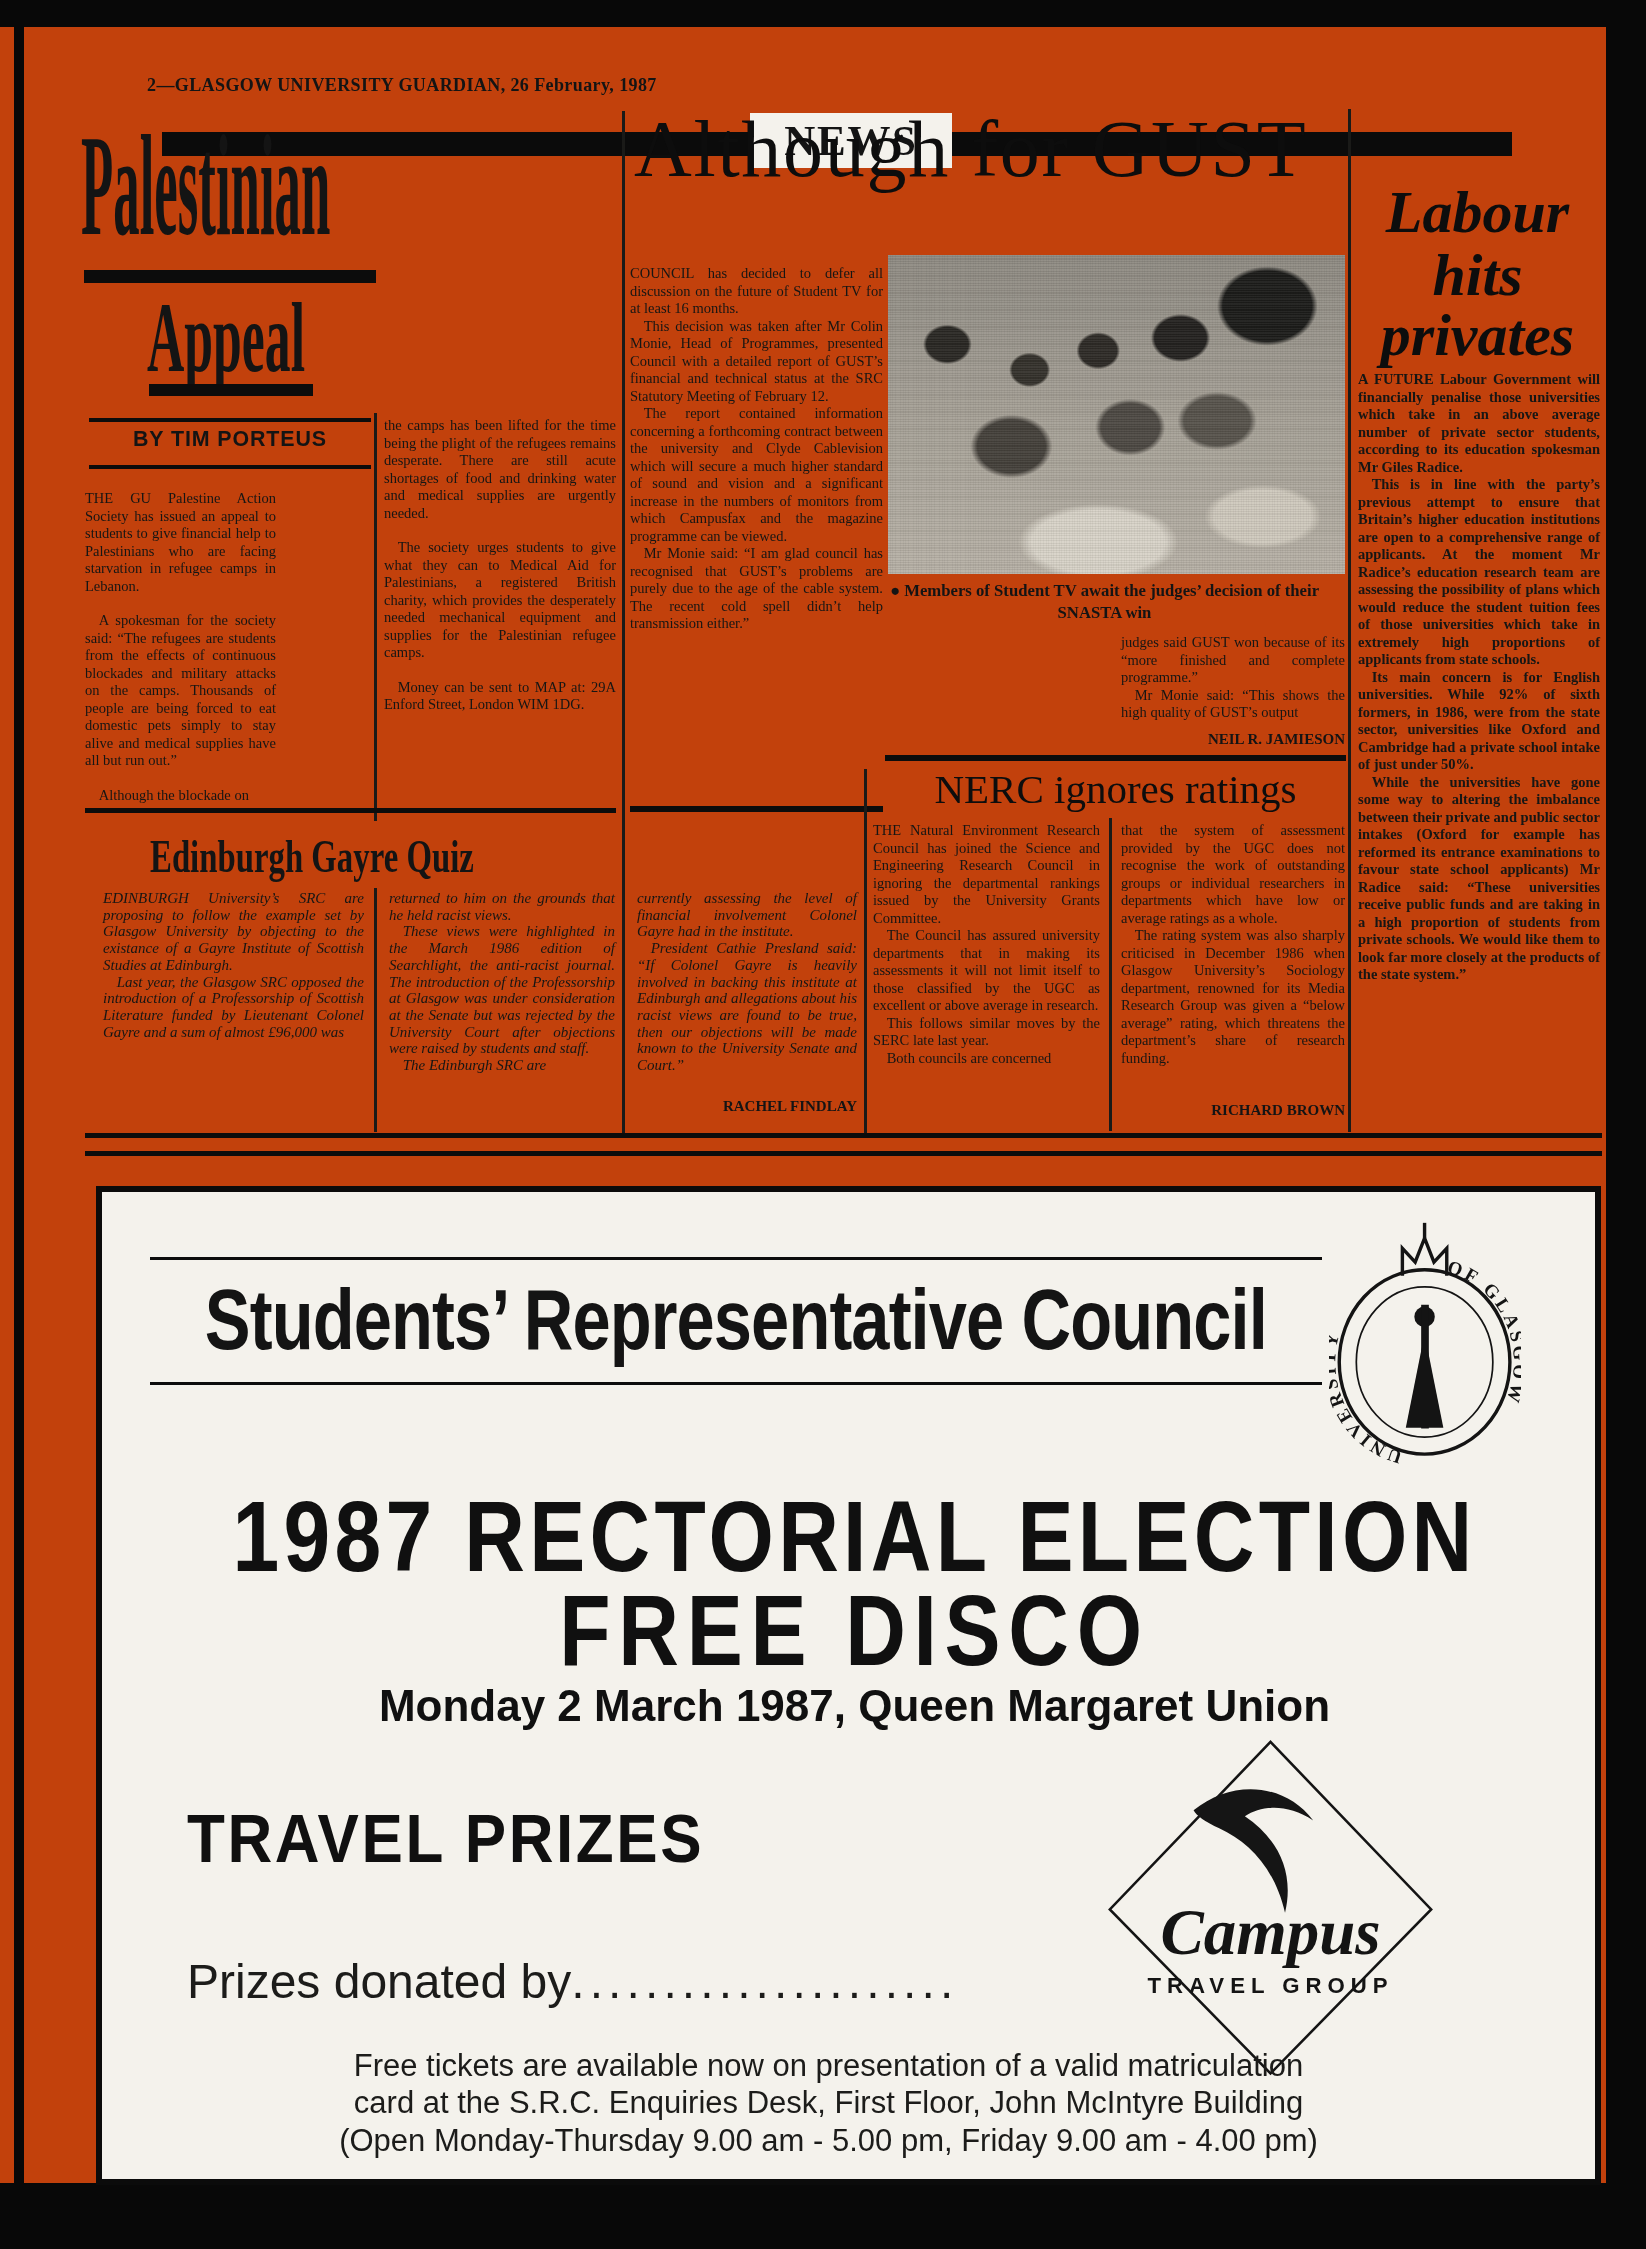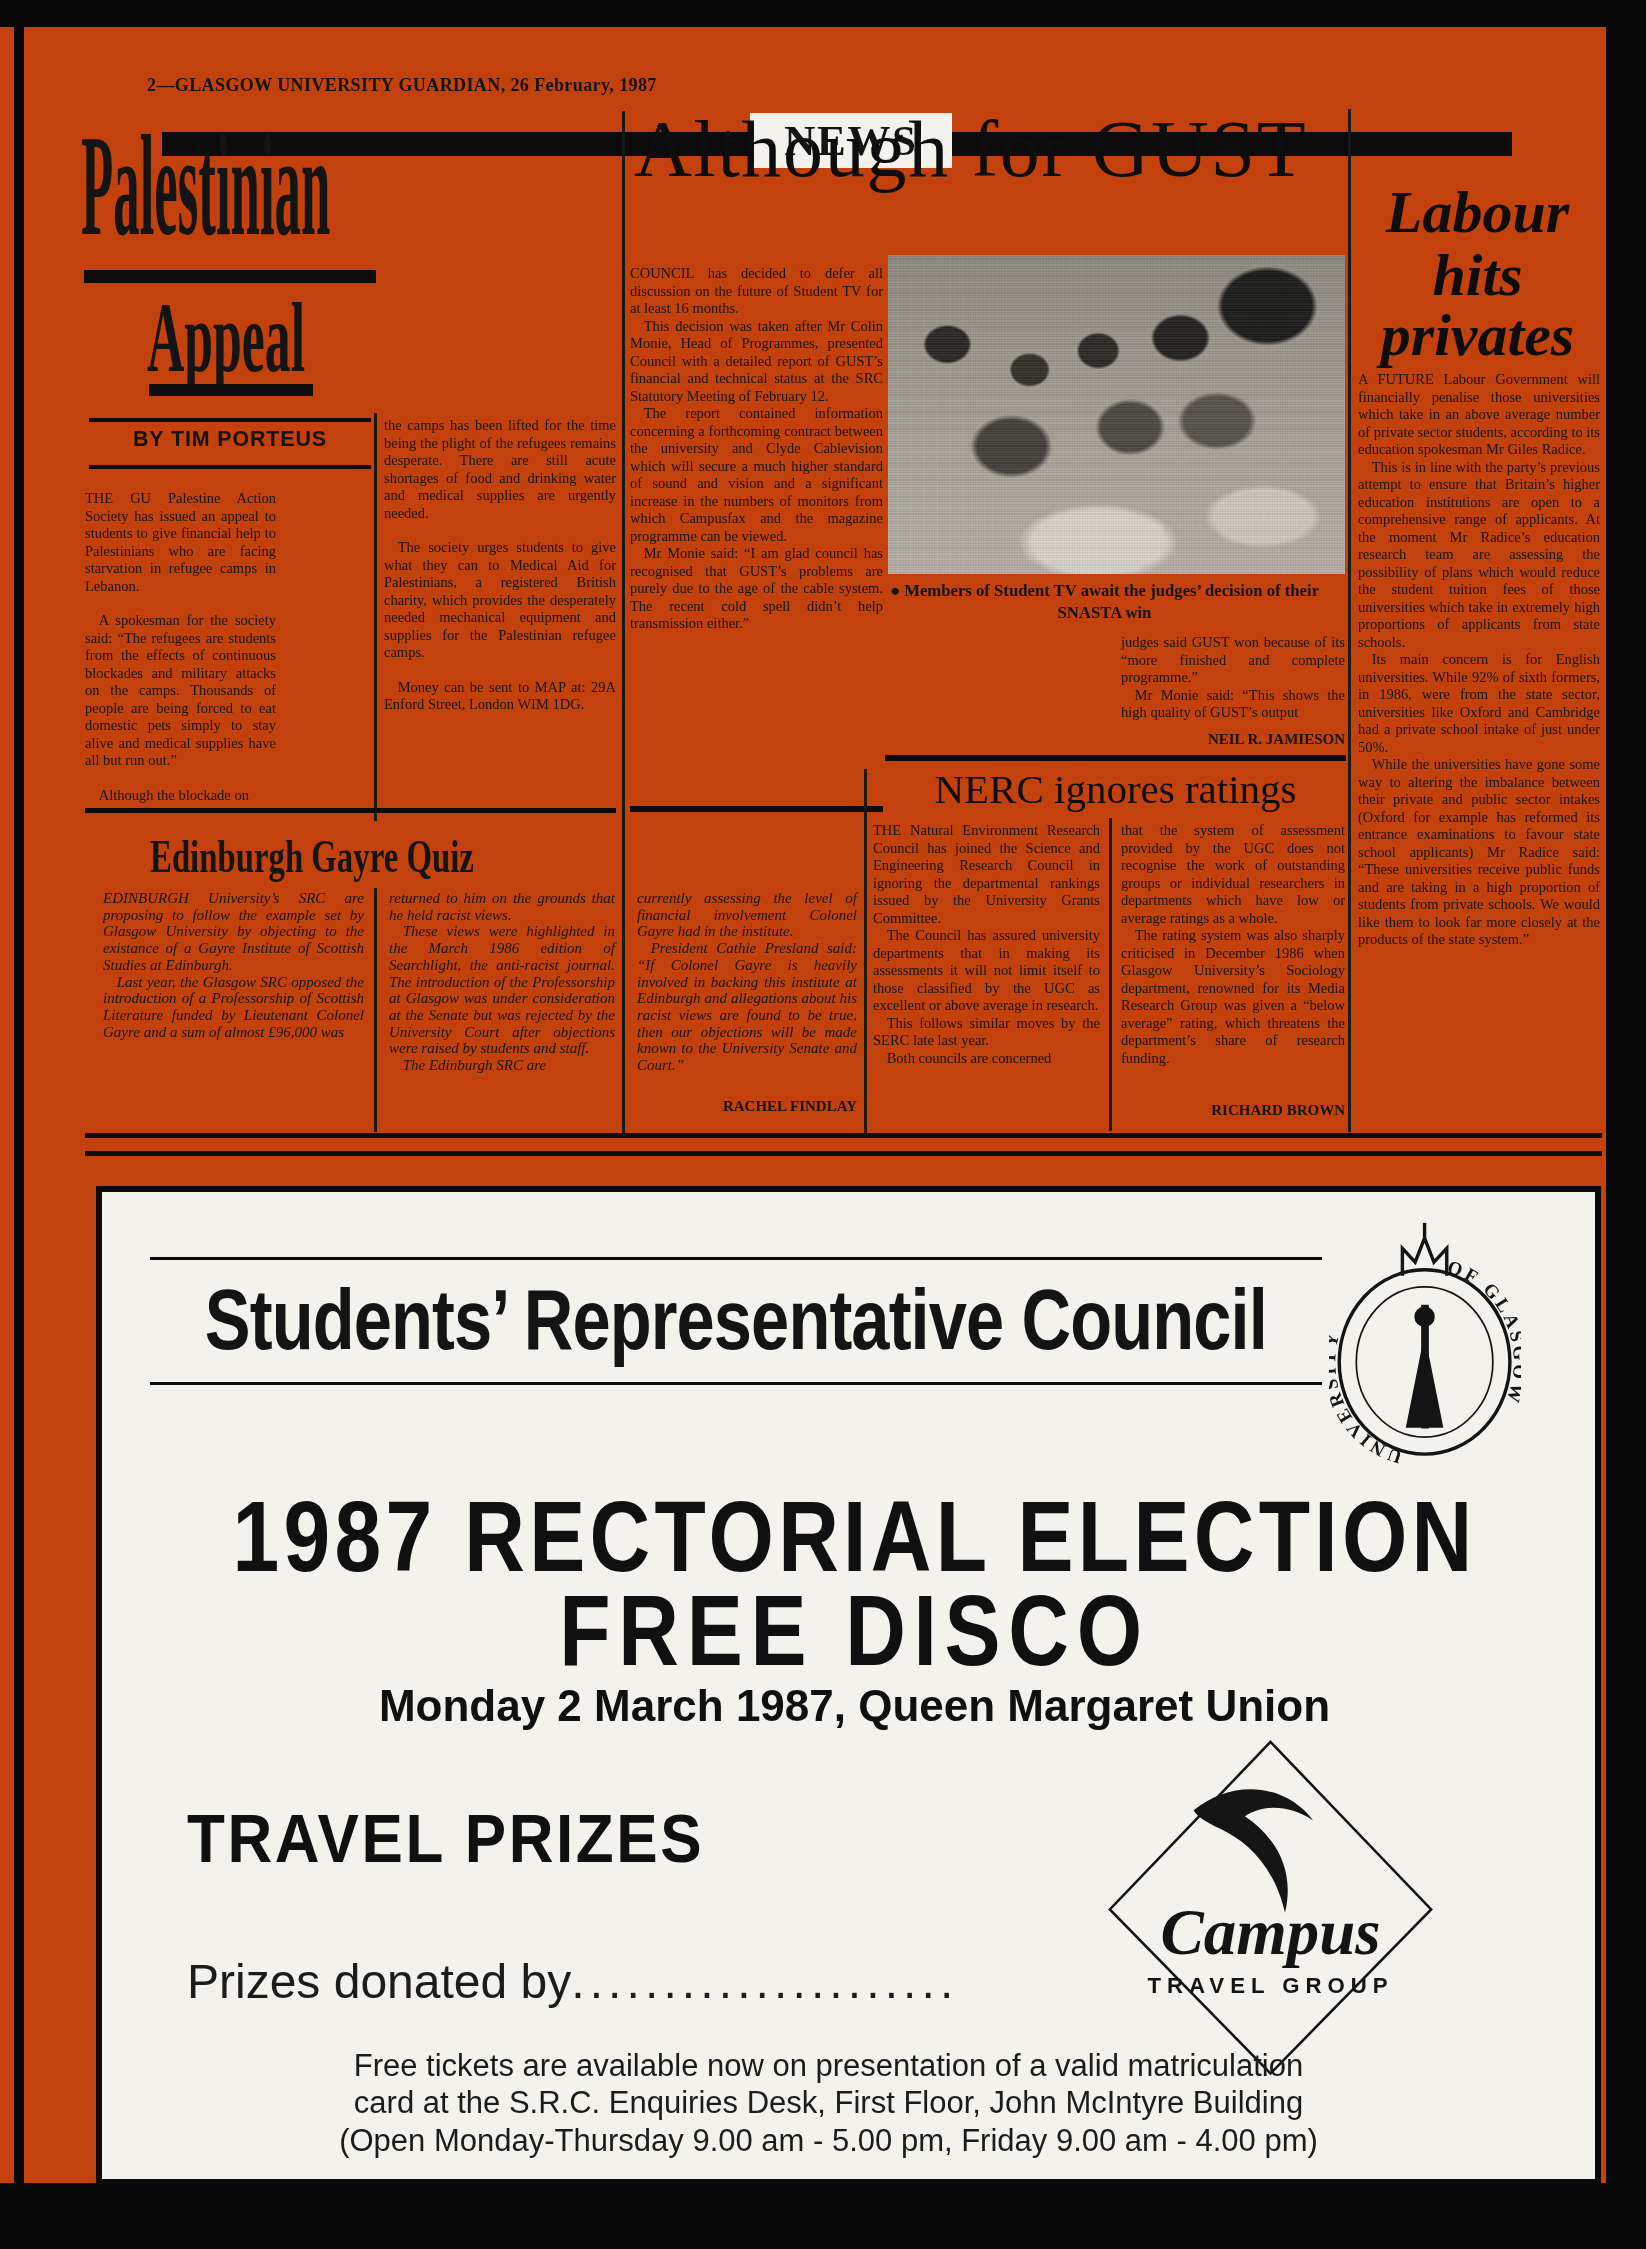--- a/index.html
+++ b/index.html
@@ -16,21 +16,21 @@
               font-weight:700;font-size:43px;letter-spacing:1.7px}
   .condense{display:inline-block;transform-origin:0 0;white-space:nowrap;font-weight:700;line-height:1}
   .serif-head{position:absolute;font-family:"Liberation Serif",serif;color:#0d0d0d;white-space:nowrap}
   .byline-box{position:absolute;text-align:center;font-family:"Liberation Sans",sans-serif;
               font-weight:700;font-size:21.4px;letter-spacing:0.9px}
   .body-col{position:absolute;font-size:14.5px;line-height:17.5px;text-align:justify;color:#161614}
   .body-col .para{text-indent:13.7px}
   .body-col .para:first-child{text-indent:0}
   .gapped .para + .para{margin-top:17px}
   .italic{font-style:italic;font-size:15px;line-height:16.7px}
-  .boldcol{font-weight:400;font-size:14.5px;line-height:17.5px}
+  .boldcol{font-weight:700;font-size:14.5px;line-height:17.5px}
   .signoff{position:absolute;text-align:right;font-weight:700;font-size:15px}
   .caption{position:absolute;text-align:center;font-weight:700;font-size:16.7px;line-height:20.5px}
   .photo{position:absolute;background-color:#b7b3ab;
     background-image:
       radial-gradient(ellipse 81px 64px at 83% 16%, #1c1c1a 0 55%, transparent 62%),
       radial-gradient(ellipse 47px 38px at 64% 26%, #242220 0 55%, transparent 63%),
       radial-gradient(ellipse 34px 29px at 46% 30%, #2e2b27 0 55%, transparent 64%),
       radial-gradient(ellipse 32px 27px at 31% 36%, #35322c 0 55%, transparent 64%),
       radial-gradient(ellipse 38px 31px at 13% 28%, #2a2824 0 55%, transparent 64%),
       radial-gradient(ellipse 53px 43px at 53% 54%, #4e4a44 0 55%, transparent 66%),

